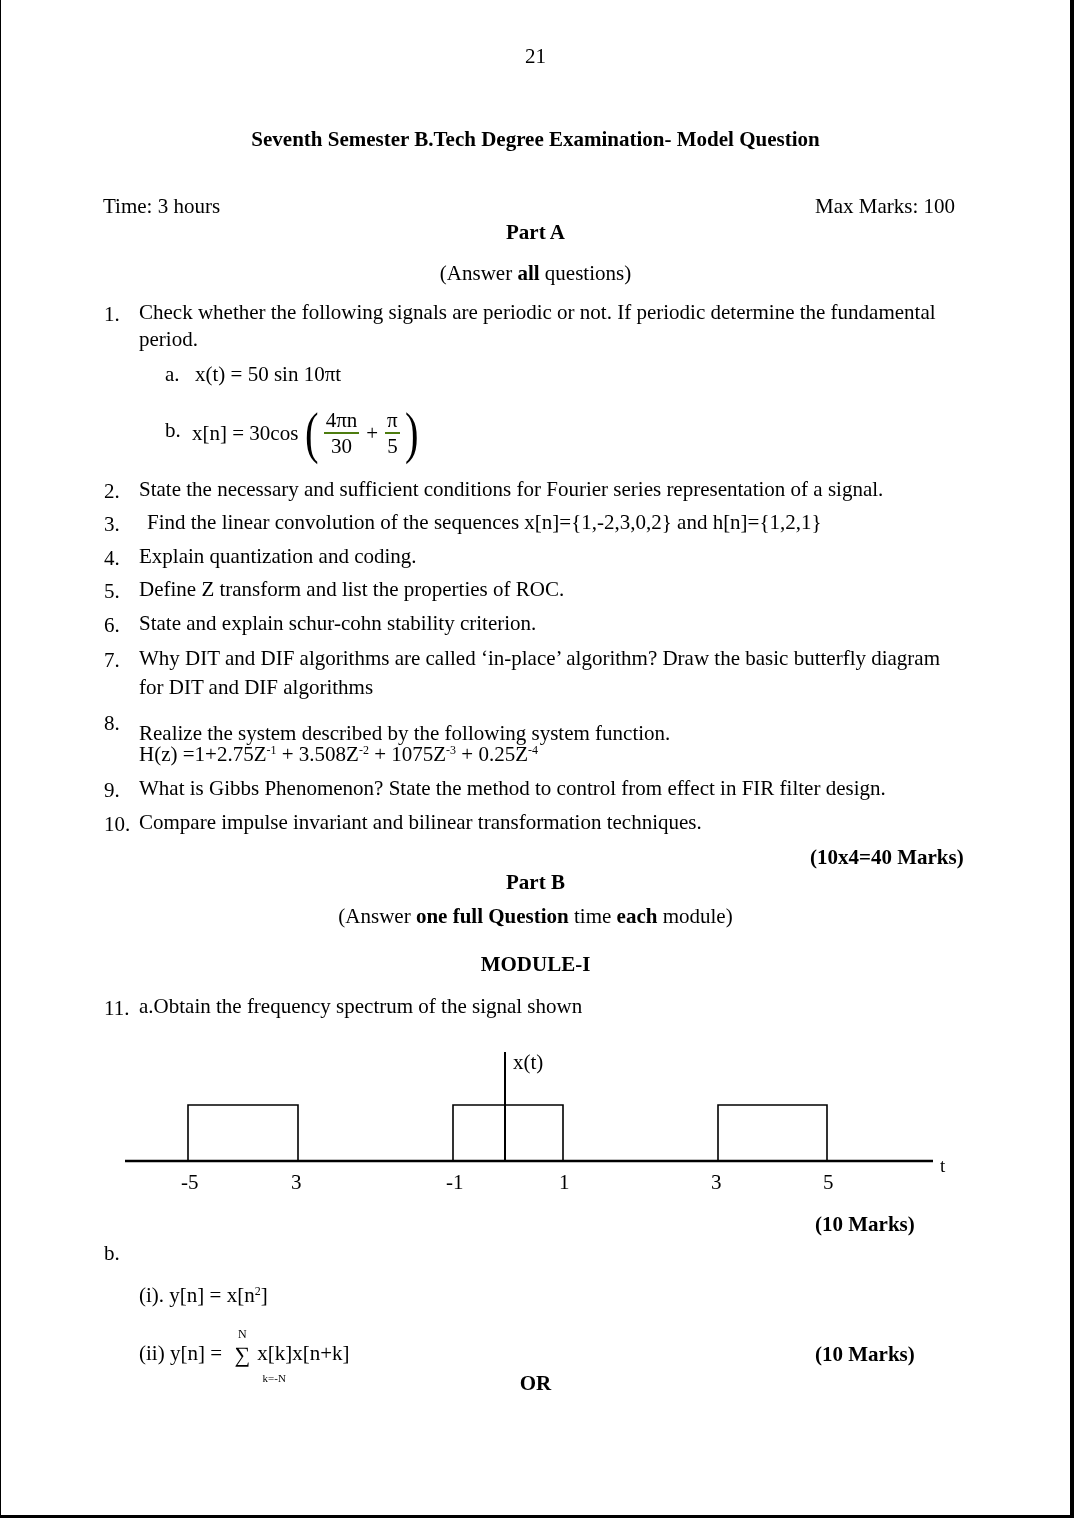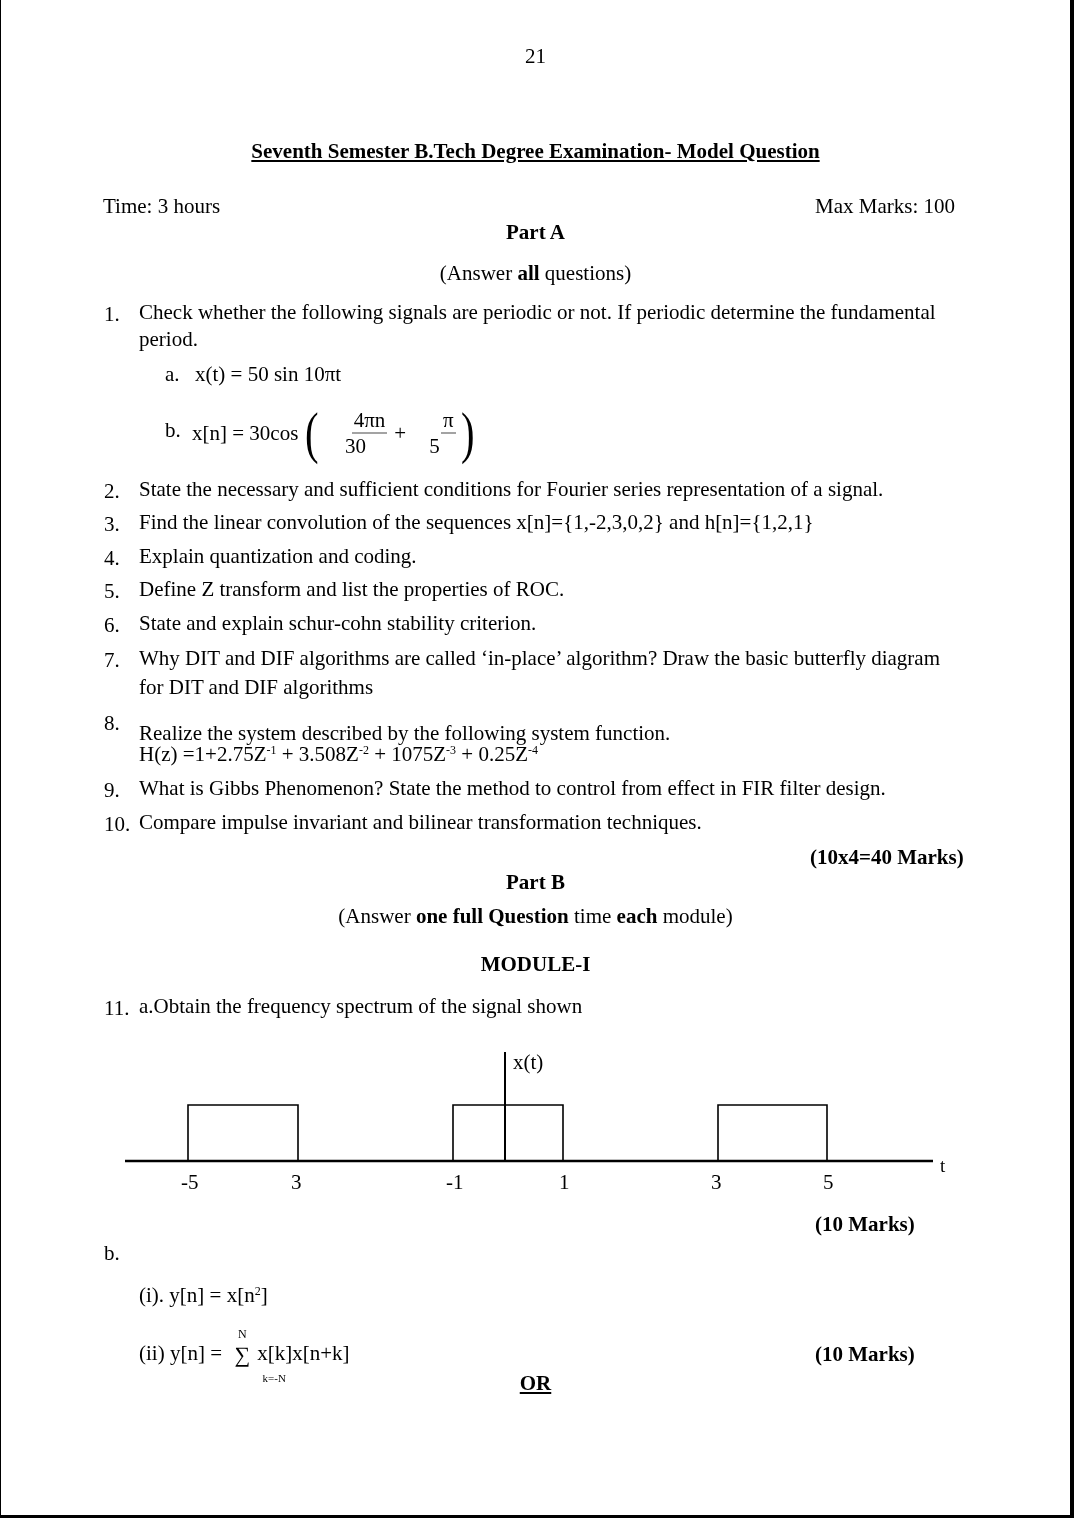--- a/index.html
+++ b/index.html
@@ -6,36 +6,36 @@
     body { width: 1074px; height: 1518px; position: relative; overflow: hidden; font-family: "Liberation Serif", "DejaVu Serif", serif; color: #000; }
     .page { position: absolute; left: 1px; top: 0; width: 1069px; height: 1515px; background: #fff; }
     .abs { position: absolute; white-space: nowrap; }
     .t { font-size: 21px; line-height: 24px; }
     .b { font-weight: bold; text-align: right; }
     .center { left: 0; width: 1069px; text-align: center; }
     .num { position: absolute; left: 103px; font-size: 21px; line-height: 24px; }
     .qtext { position: absolute; left: 138px; font-size: 21px; line-height: 27px; white-space: nowrap; }
     sup { font-size: 12px; vertical-align: 7px; line-height: 0; }
     .frac { display: inline-block; vertical-align: middle; text-align: center; margin: 0 2px; }
-    .frac .n { display: block; border-bottom: 2px solid #a3a3a3; padding: 0 2px; line-height: 24px; margin-left: 28px; }
+    .frac .n { display: block; border-bottom: 2px solid #4d7c0f; padding: 0 2px; line-height: 24px; }
     .frac .d { display: block; line-height: 24px; }
     .paren { font-size: 58px; vertical-align: middle; line-height: 60px; font-weight: 100; transform: scaleX(0.7); display: inline-block; }
     .sum { display: inline-block; vertical-align: middle; text-align: center; position: relative; width: 30px; }
     .sum .top { position: absolute; top: -16px; left: 0; width: 30px; font-size: 12px; line-height: 12px; }
     .sum .sig { font-size: 22px; line-height: 22px; display: block; }
     .sum .bot { position: absolute; bottom: -18px; left: -2px; width: 34px; font-size: 11px; line-height: 12px; margin-left: 32px; }
   </style>
 </head>
 <body>
 
 <div class="page">
 
   <div class="abs t center" style="top:44px;">21</div>
 
-  <div class="abs t b center" style="top:139px;text-decoration:underline;">Seventh Semester B.Tech Degree Examination- Model Question</div>
+  <div class="abs t b center" style="top:127px;">Seventh Semester B.Tech Degree Examination- Model Question</div>
 
   <div class="abs t" style="left:102px; top:194px;">Time: 3 hours</div>
   <div class="abs t" style="left:814px; top:194px;">Max Marks: 100</div>
 
   <div class="abs t b center" style="top:220px;">Part A</div>
   <div class="abs t center" style="top:261px;"><span>(Answer </span><b>all</b><span> questions)</span></div>
 
   <div class="num" style="top:302px;">1.</div>
   <div class="qtext" style="top:299px;">Check whether the following signals are periodic or not. If periodic determine the fundamental</div>
   <div class="qtext" style="top:326px;">period.</div>
@@ -54,21 +54,21 @@
         <span class="n">π</span>
         <span class="d">5</span>
       </span>
     <span class="paren">)</span>
   </div>
 
   <div class="num" style="top:479px;">2.</div>
   <div class="qtext" style="top:476px;">State the necessary and sufficient conditions for Fourier series representation of a signal.</div>
 
   <div class="num" style="top:512px;">3.</div>
-  <div class="qtext" style="top:509px;">Find the linear convolution of the sequences x[n]={1,-2,3,0,2} and h[n]={1,2,1}</div>
+  <div class="qtext" style="top:509px;margin-left:8px;">Find the linear convolution of the sequences x[n]={1,-2,3,0,2} and h[n]={1,2,1}</div>
 
   <div class="num" style="top:546px;">4.</div>
   <div class="qtext" style="top:543px;">Explain quantization and coding.</div>
 
   <div class="num" style="top:579px;">5.</div>
   <div class="qtext" style="top:576px;">Define Z transform and list the properties of ROC.</div>
 
   <div class="num" style="top:613px;">6.</div>
   <div class="qtext" style="top:610px;">State and explain schur-cohn stability criterion.</div>
 
@@ -133,15 +133,15 @@
     <span>(ii)</span> <span>y[n] =</span>
     <span class="sum">
       <span class="top">N</span>
       <span class="sig">∑</span>
       <span class="bot">k=-N</span>
     </span><span>x[k]x[n+k]</span>
   </div>
 
   <div class="abs t b" style="left:814px; top:1342px;">(10 Marks)</div>
 
-  <div class="abs t b center" style="top:1371px;text-decoration:underline;">OR</div>
+  <div class="abs t b center" style="top:1371px;">OR</div>
 
 </div>
 
 </body></html>

